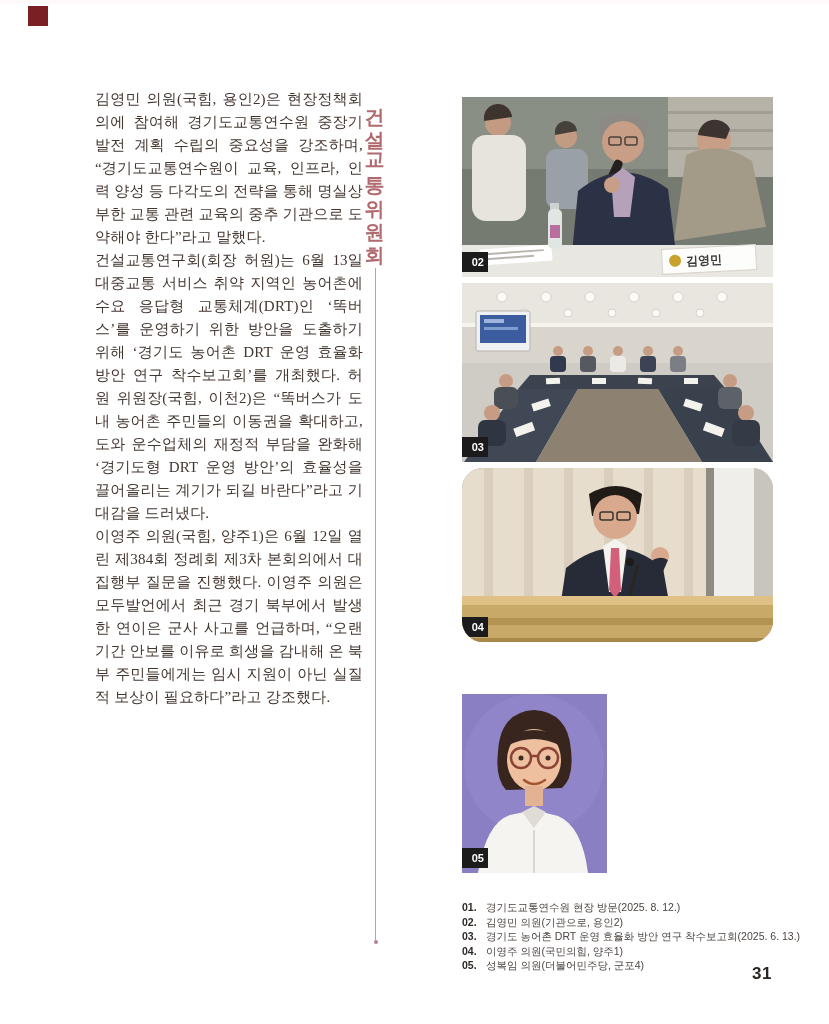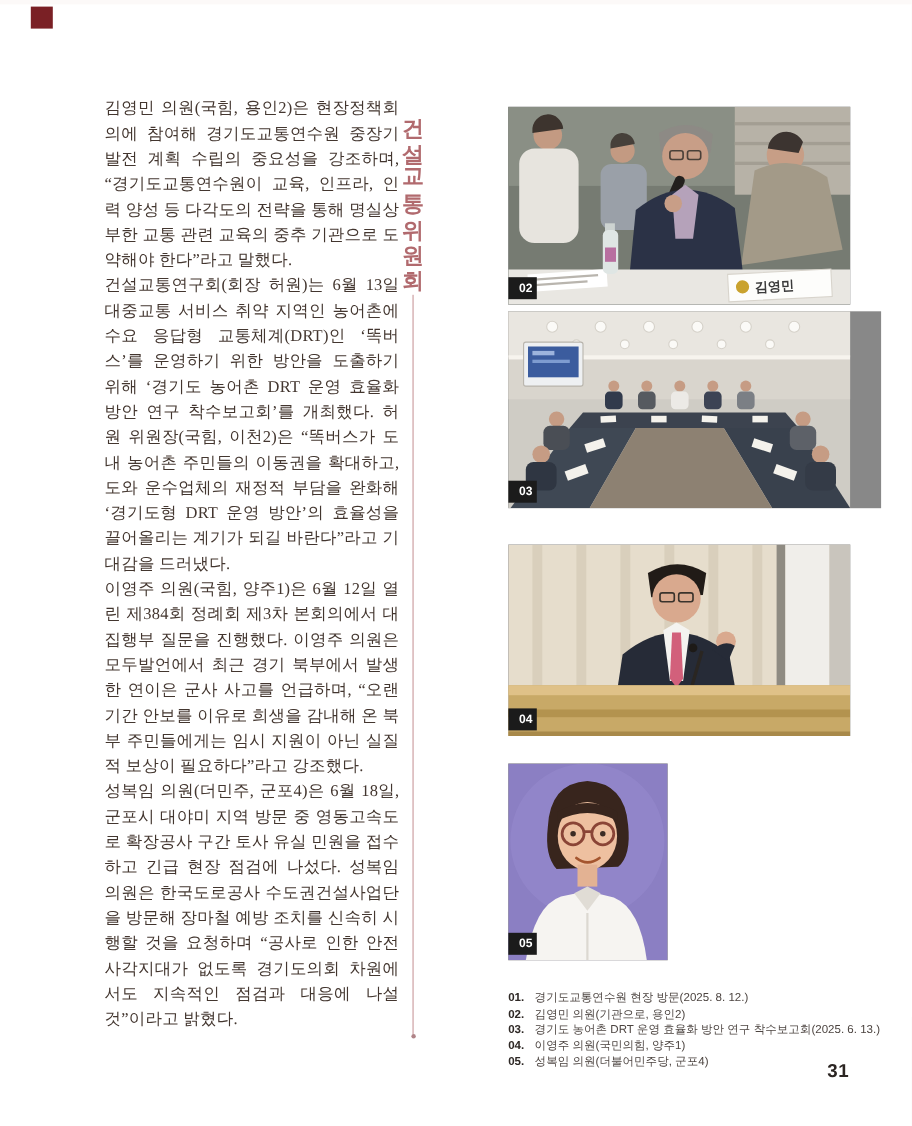--- a/index.html
+++ b/index.html
@@ -28,22 +28,22 @@
   .vline{position:absolute; left:375px; top:268px; width:1px; height:672px; background:#c9989b;}
   .vline::after{
     content:""; position:absolute; left:-1.5px; bottom:-4px;
     width:4px; height:4px; border-radius:50%; background:#b08488;
   }
 
   
   .photo{position:absolute; margin:0; overflow:hidden; background:#888;}
   .photo svg{display:block;}
   .photo02{left:462px; top:97px;  width:311px; height:180px;}
-  .photo03{left:462px; top:283px; width:339px; height:179px;}
-  .photo04{left:462px; top:495px; width:311px; height:174px;}
+  .photo03{left:462px; top:283px; width:311px; height:179px;}
+  .photo04{left:462px; top:468px; width:311px; height:174px;border-radius:21px;}
   .photo05{left:462px; top:694px; width:145px; height:179px;}
   .badge{
     position:absolute; left:0; bottom:5px; min-width:26px; height:20px;
     background:#1b1b1b; color:#fff; text-align:right;
     font:bold 11px/20px "Liberation Sans",sans-serif; padding:0 4px; box-sizing:border-box;
   }
 
   
   .captions{
     position:absolute; left:462px; top:900px; width:350px;
@@ -61,21 +61,20 @@
 <body>
 
 <div class="page">
   <div class="top-edge"></div>
   <div class="corner-marker"></div>
 
   <div class="article">
     <p>김영민 의원(국힘, 용인2)은 현장정책회의에 참여해 경기도교통연수원 중장기 발전 계획 수립의 중요성을 강조하며, “경기도교통연수원이 교육, 인프라, 인력 양성 등 다각도의 전략을 통해 명실상부한 교통 관련 교육의 중추 기관으로 도약해야 한다”라고 말했다.</p>
     <p>건설교통연구회(회장 허원)는 6월 13일 대중교통 서비스 취약 지역인 농어촌에 수요 응답형 교통체계(DRT)인 ‘똑버스’를 운영하기 위한 방안을 도출하기 위해 ‘경기도 농어촌 DRT 운영 효율화 방안 연구 착수보고회’를 개최했다. 허원 위원장(국힘, 이천2)은 “똑버스가 도내 농어촌 주민들의 이동권을 확대하고, 도와 운수업체의 재정적 부담을 완화해 ‘경기도형 DRT 운영 방안’의 효율성을 끌어올리는 계기가 되길 바란다”라고 기대감을 드러냈다.</p>
     <p>이영주 의원(국힘, 양주1)은 6월 12일 열린 제384회 정례회 제3차 본회의에서 대집행부 질문을 진행했다. 이영주 의원은 모두발언에서 최근 경기 북부에서 발생한 연이은 군사 사고를 언급하며, “오랜 기간 안보를 이유로 희생을 감내해 온 북부 주민들에게는 임시 지원이 아닌 실질적 보상이 필요하다”라고 강조했다.</p>
-    <p>성복임 의원(더민주, 군포4)은 6월 18일, 군포시 대야미 지역 방문 중 영동고속도로 확장공사 구간 토사 유실 민원을 접수하고 긴급 현장 점검에 나섰다. 성복임 의원은 한국도로공사 수도권건설사업단을 방문해 장마철 예방 조치를 신속히 시행할 것을 요청하며 “공사로 인한 안전사각지대가 없도록 경기도의회 차원에서도 지속적인 점검과 대응에 나설 것”이라고 밝혔다.</p>
   </div>
 
   <div class="vtitle">건설교통위원회</div>
   <div class="vline"></div>
 
   <figure class="photo photo02">
     <svg viewBox="0 0 311 180" width="311" height="180">
       <rect width="311" height="180" fill="#767b72"></rect>
       <rect width="311" height="72" fill="#8a8f85"></rect>
       <rect x="206" width="105" height="80" fill="#b7b2a7"></rect>

